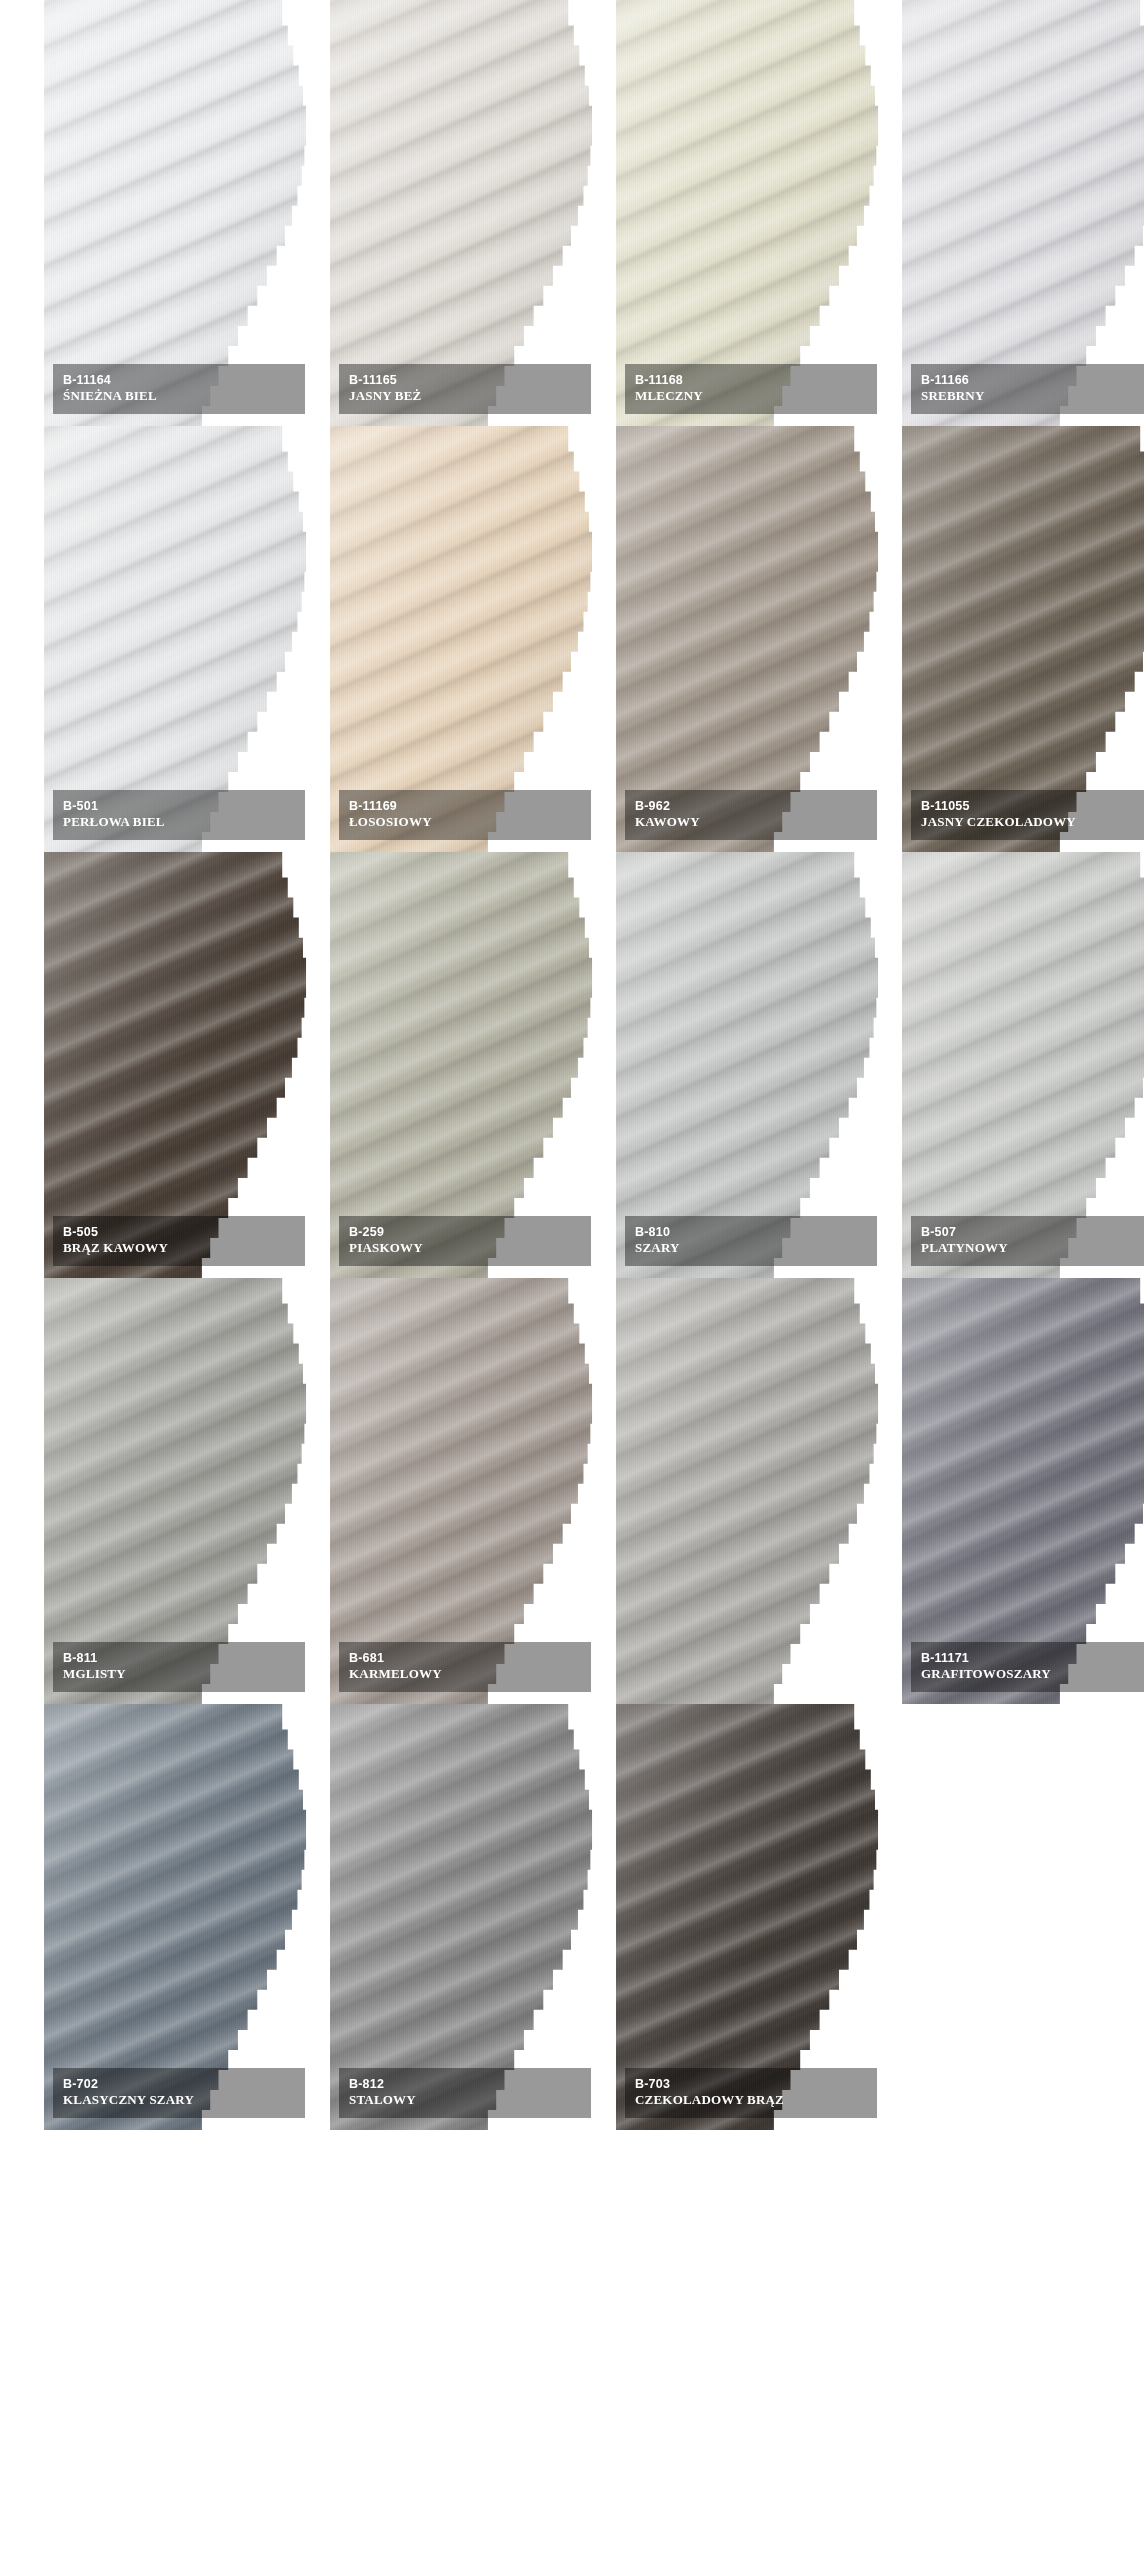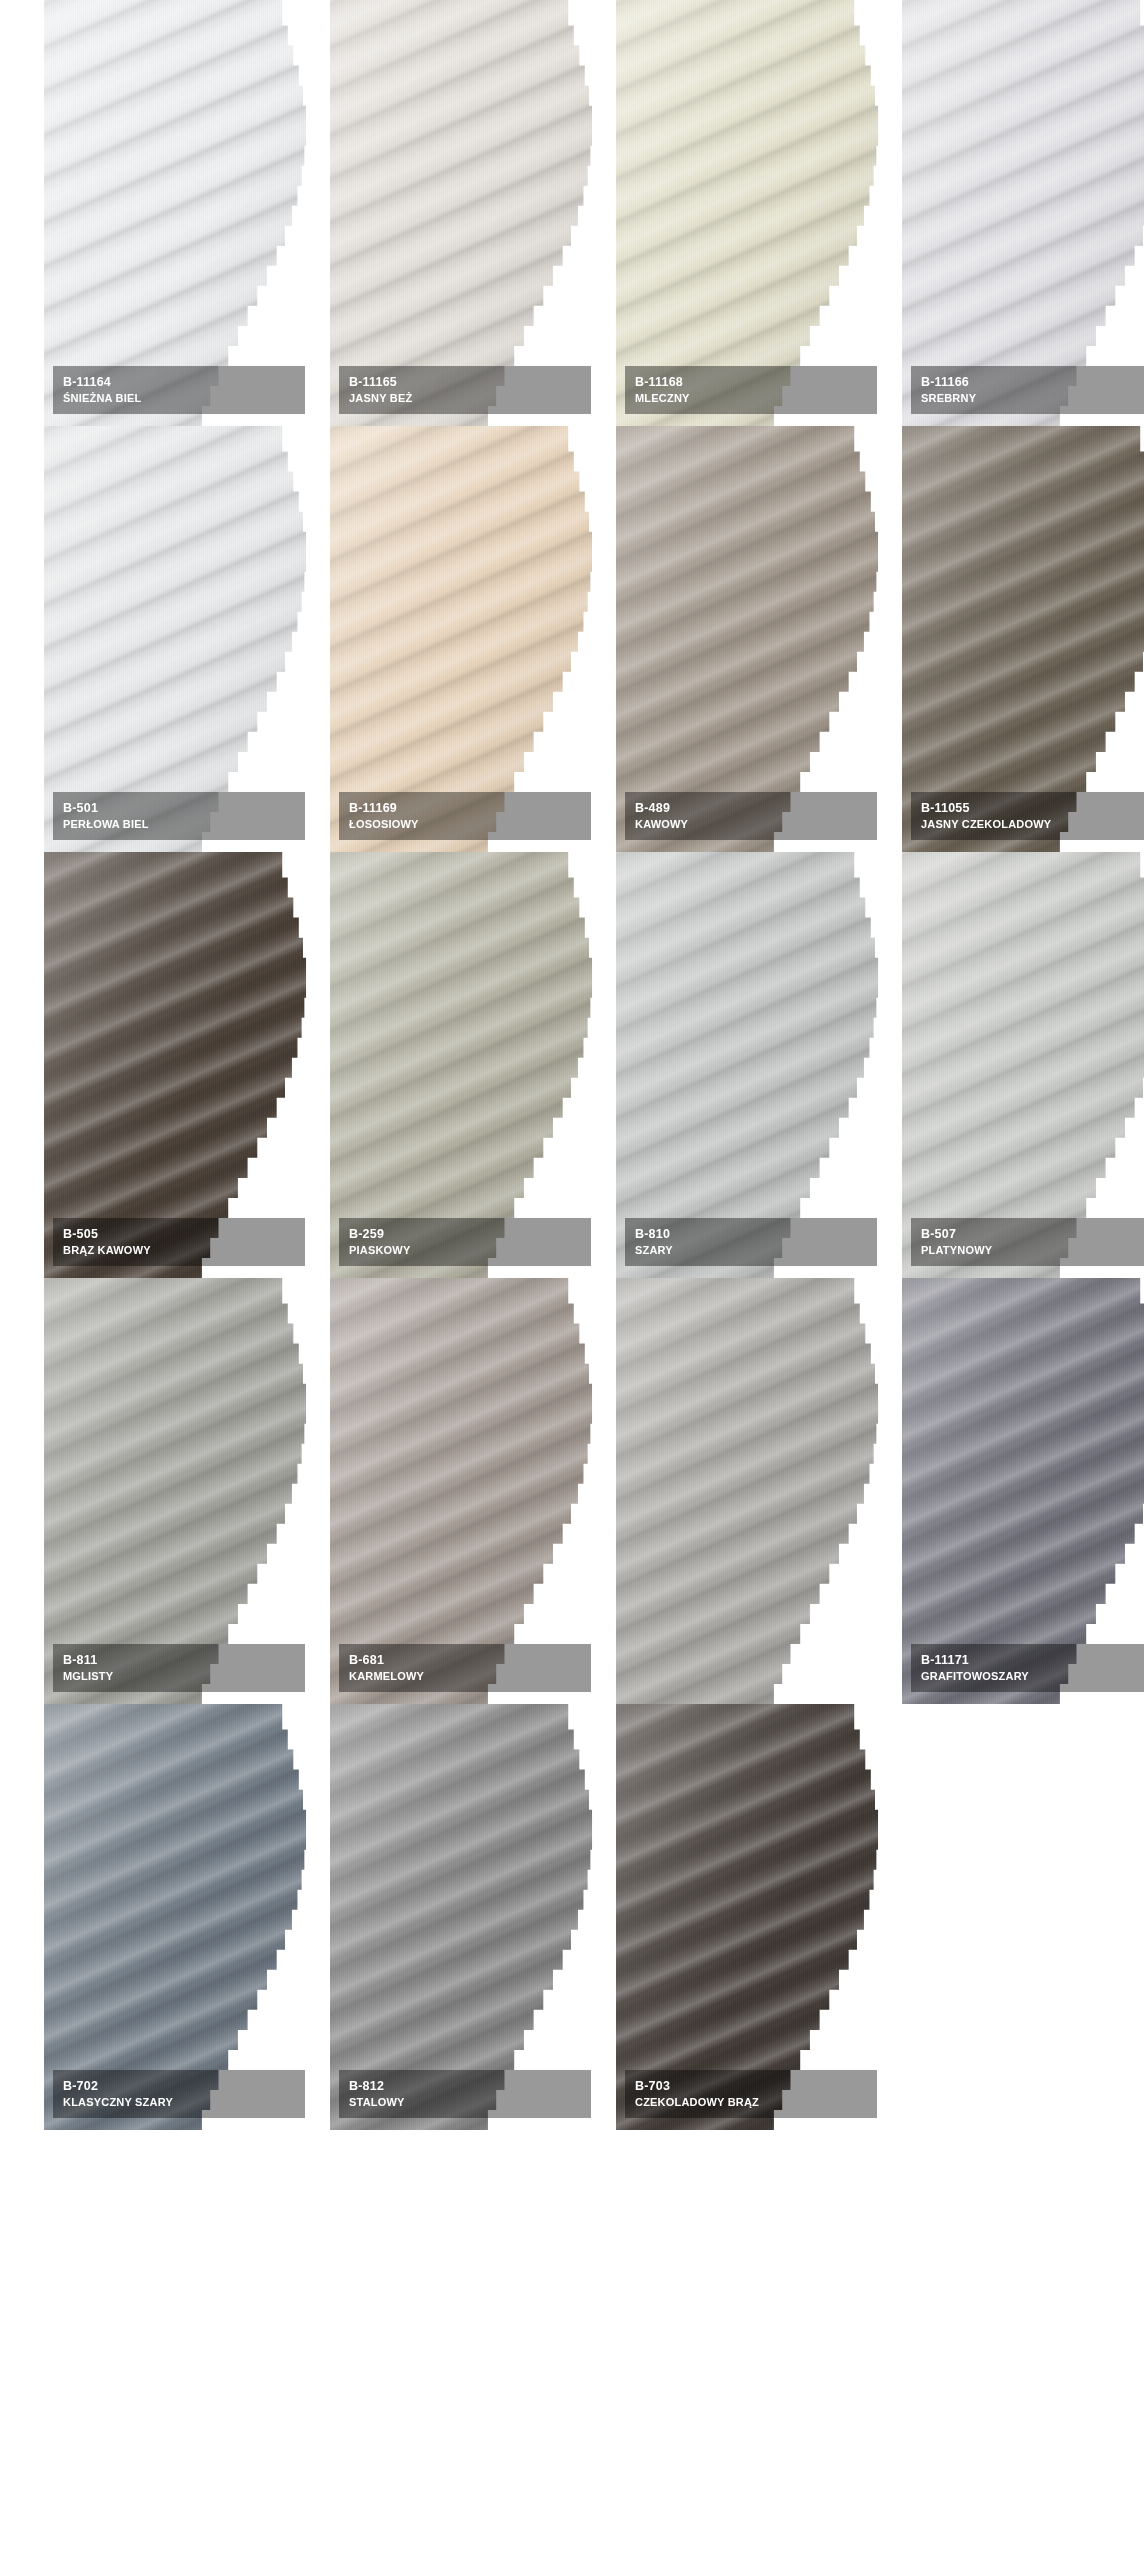--- a/index.html
+++ b/index.html
@@ -115,24 +115,25 @@
     line-height:1.30;
     letter-spacing:.2px;
   }
   .label .code{
     font-size:12.5px;
     font-weight:bold;
     display:block;
     white-space:nowrap;
   }
   .label .name{
-    font-size:11px;
+    font-size:13px;
     font-weight:bold;
     display:block;
     white-space:nowrap;
+    font-family:Liberation Serif, serif;
   }
 </style>
 </head>
 <body>
 
 <div id="grid">
     <div class="cell">
       <div class="fabric" style="--c: #eceef0;">
         <div class="base"></div>
         <div class="pleats"></div>
@@ -212,21 +213,21 @@
     </div>
     <div class="cell">
       <div class="fabric" style="--c: #a1968a;">
         <div class="base"></div>
         <div class="pleats"></div>
         <div class="weave"></div>
         <div class="sheen"></div>
         <div class="mask"></div>
       </div>
       <div class="label">
-        <span class="code">B-489</span>
+        <span class="code">B-962</span>
         <span class="name">KAWOWY</span>
       </div>
     </div>
     <div class="cell">
       <div class="fabric" style="--c: #6d6356;">
         <div class="base"></div>
         <div class="pleats"></div>
         <div class="weave"></div>
         <div class="sheen"></div>
         <div class="mask"></div>

